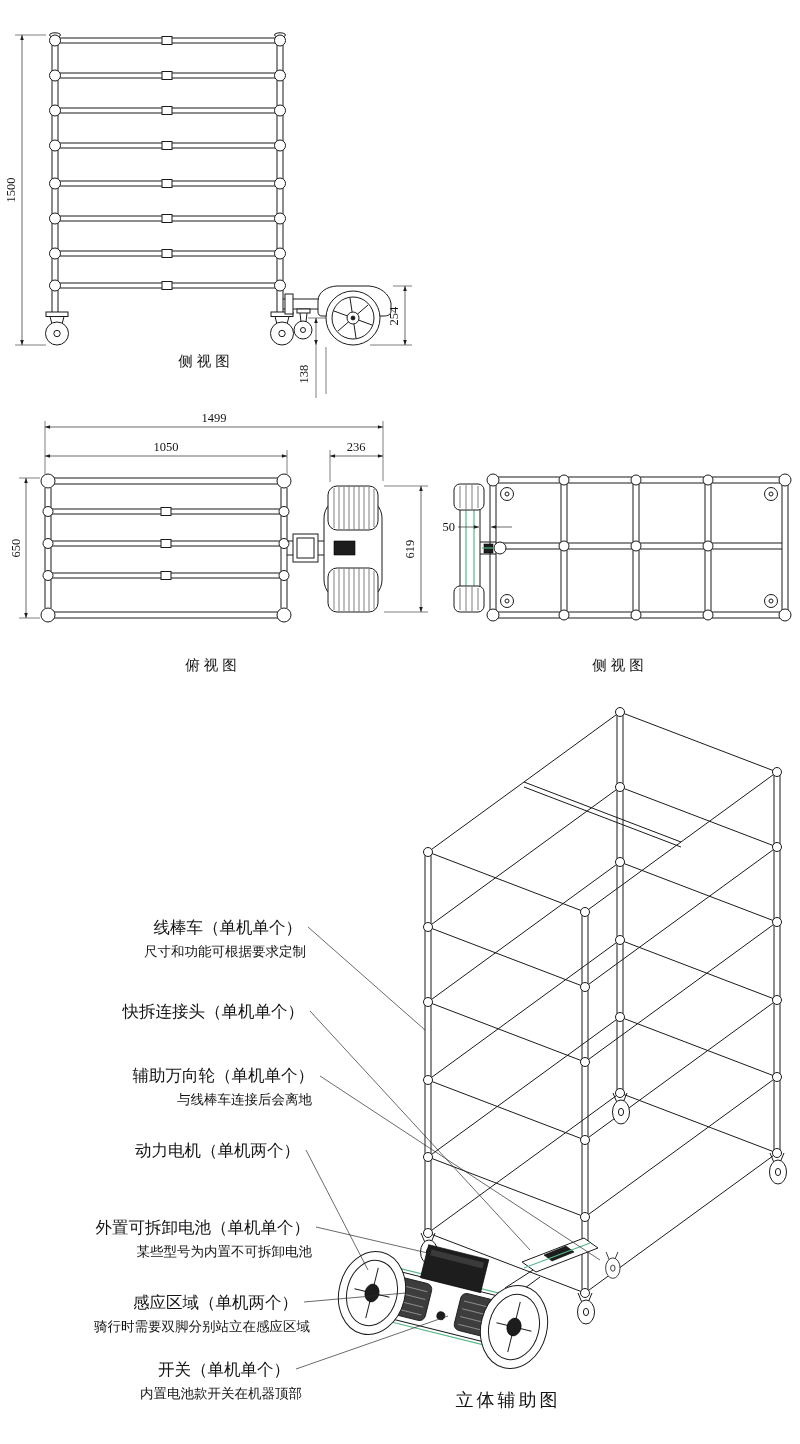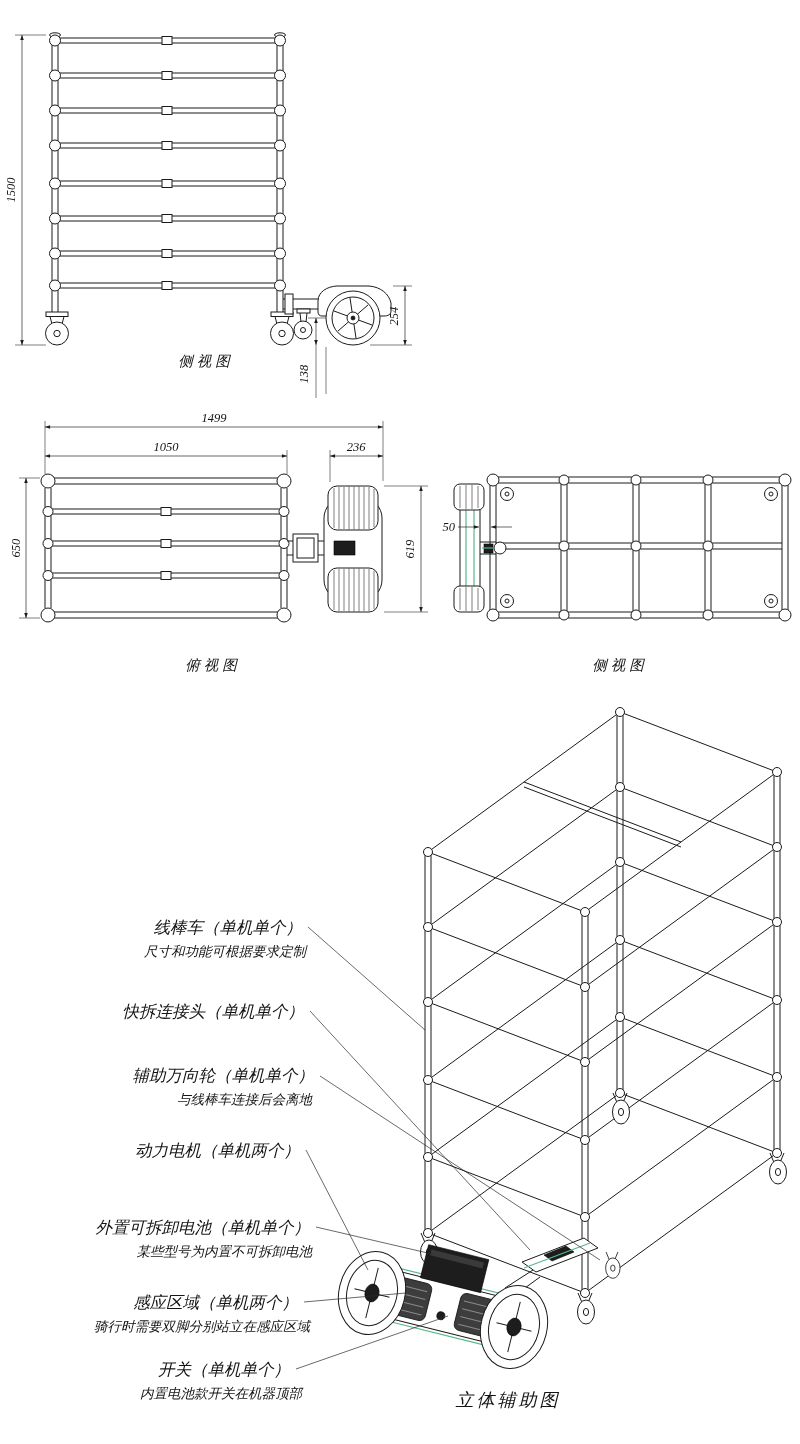--- a/index.html
+++ b/index.html
@@ -1,16 +1,16 @@
 <!DOCTYPE html>
 <html><head>
 <meta charset="utf-8">
 <style>
   html,body{margin:0;padding:0;background:#fff;}
-  .page{position:relative;width:800px;height:1444px;background:#fff;overflow:hidden;font-style:italic;}
+  .page{position:relative;width:800px;height:1444px;background:#fff;overflow:hidden;}
   svg{display:block;}
   .ln{stroke:#1b1b1b;stroke-width:1;fill:none;}
   .lnf{stroke:#1b1b1b;stroke-width:1;fill:#fff;}
   .thin{stroke:#2a2a2a;stroke-width:0.6;fill:none;}
   .dimline{stroke:#2a2a2a;stroke-width:0.7;fill:none;}
   .grn{stroke:#57b98c;stroke-width:1.2;fill:none;}
   .dark{fill:#1d1d1d;stroke:#000;stroke-width:0.6;}
   .pad{fill:#3d3d3d;stroke:#111;stroke-width:0.8;}
   .padln{stroke:#8a8a8a;stroke-width:1;fill:none;}
   text{font-family:"Liberation Serif","DejaVu Serif",serif;fill:#141414;}

